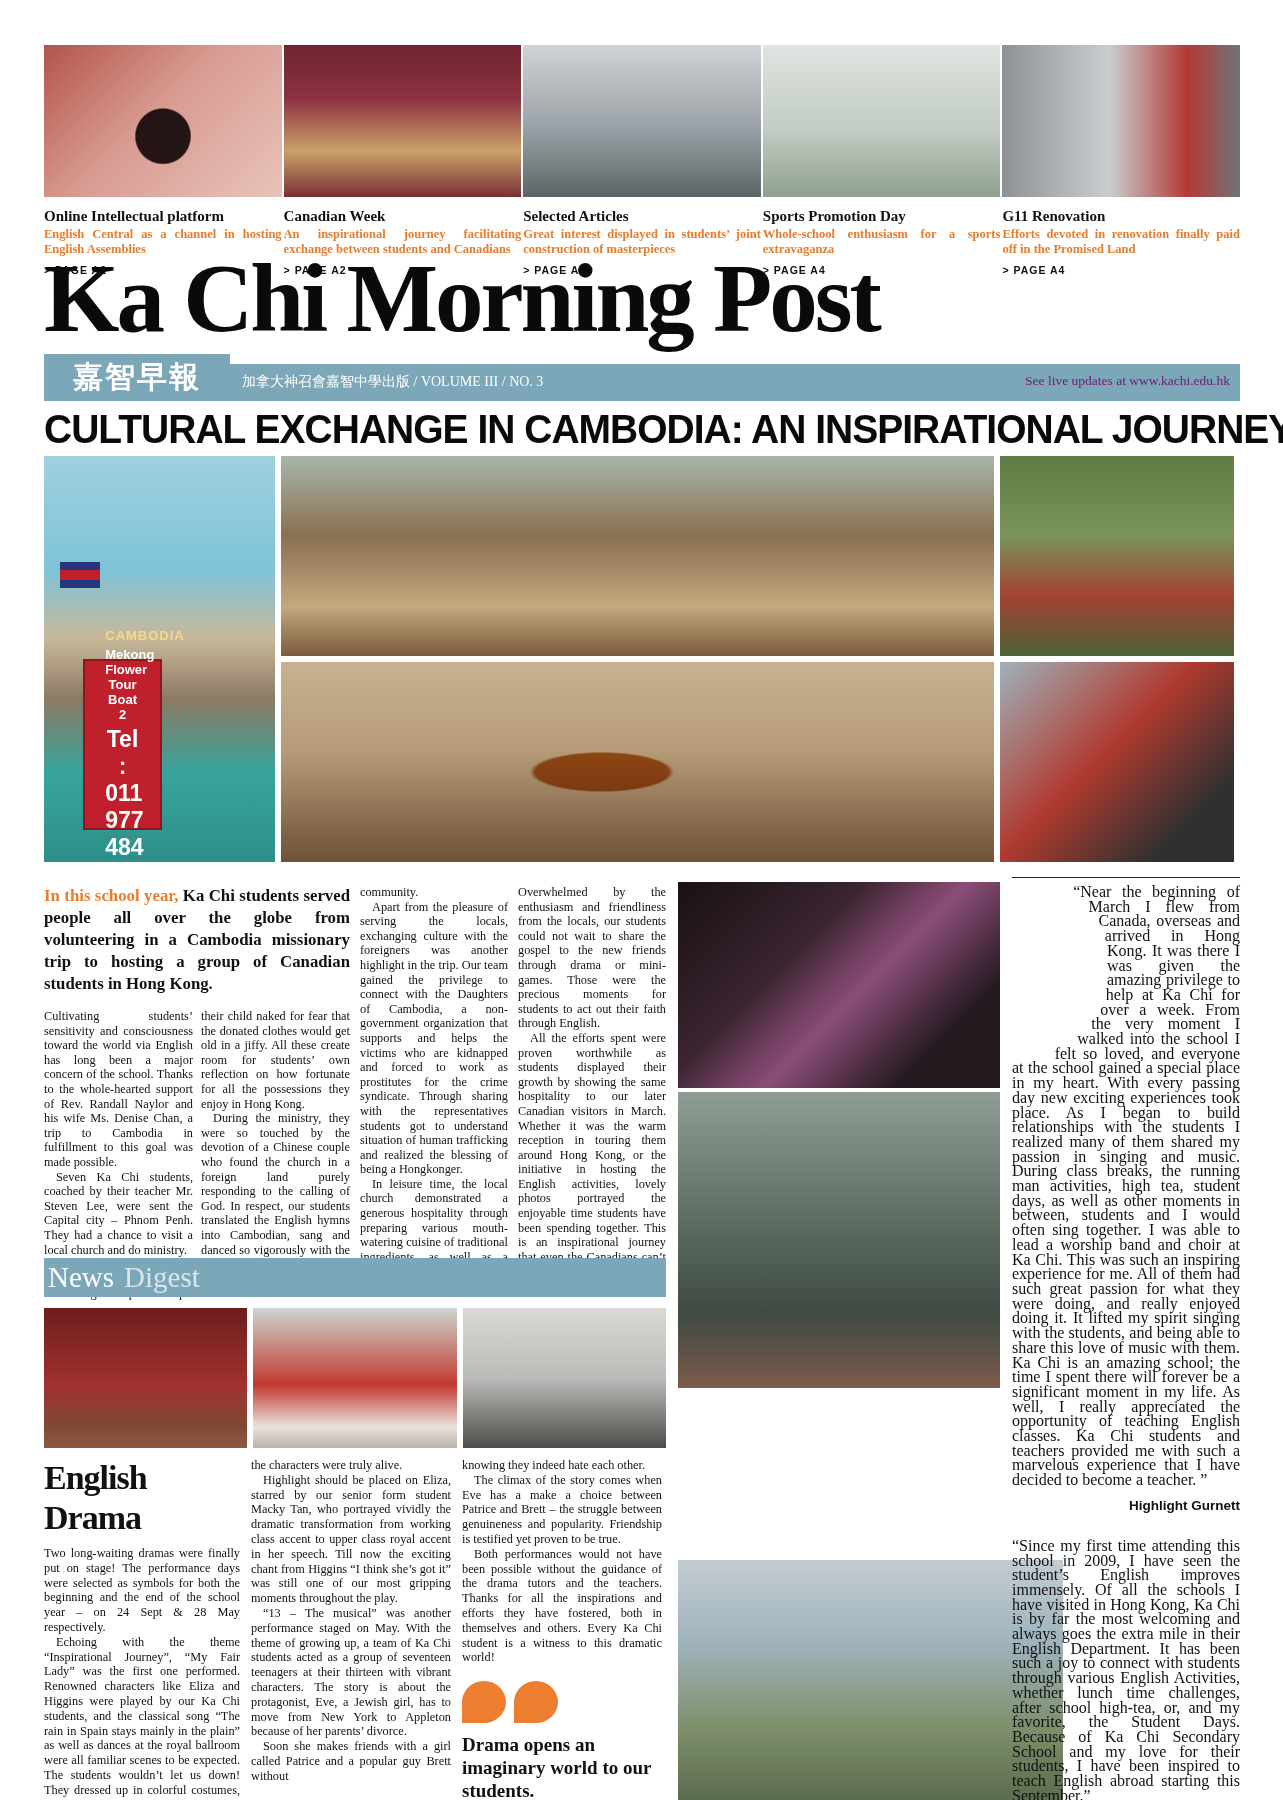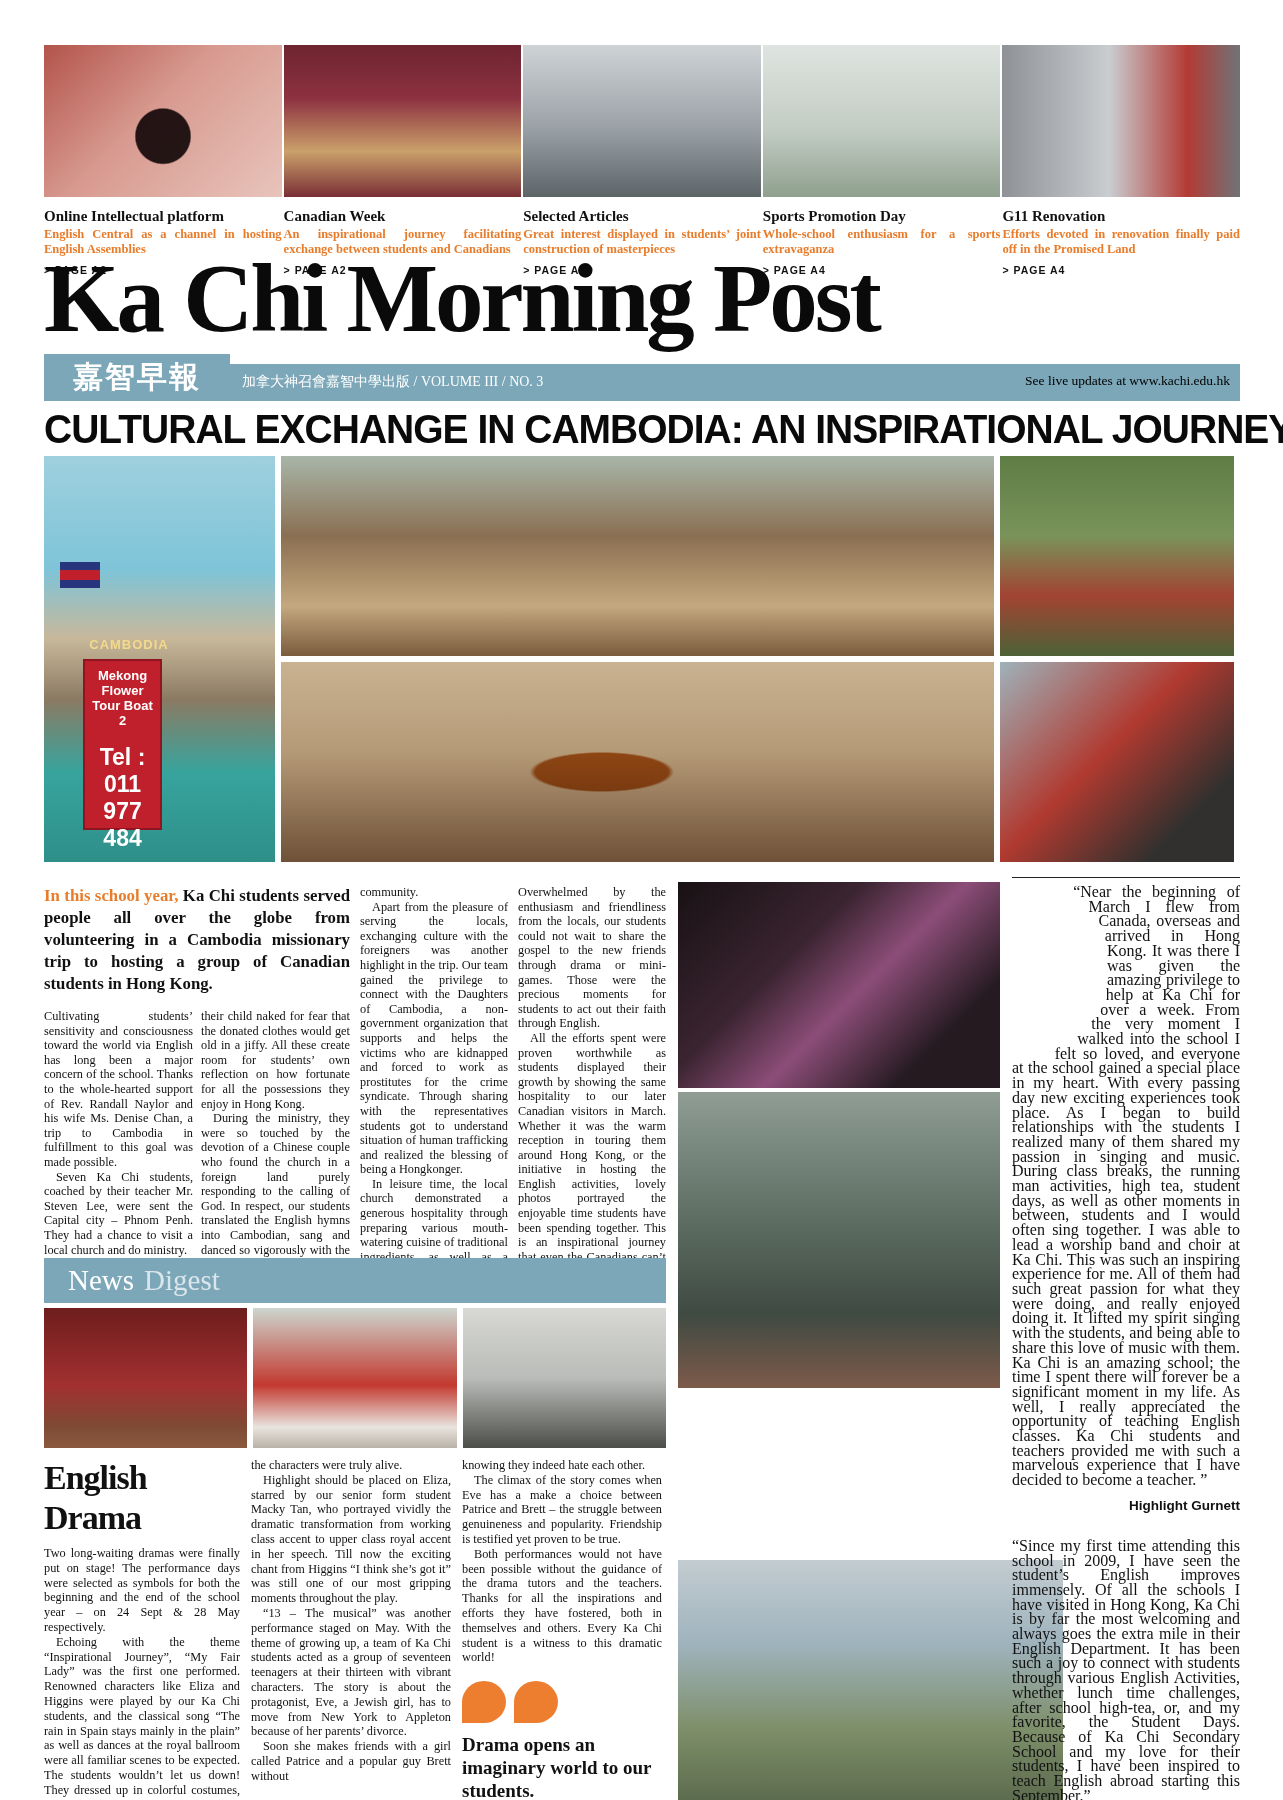--- a/index.html
+++ b/index.html
@@ -29,42 +29,42 @@
   
   .masthead{position:absolute;left:44px;top:248px;width:1196px;font-weight:bold;
             font-size:97px;line-height:1.05;letter-spacing:-3px;color:#0a0a0a;white-space:nowrap;}
 
   .bluebar{position:absolute;left:44px;top:364px;width:1196px;height:37px;background:#7ba7b8;}
   .bluebar .tab{position:absolute;left:0;top:-10px;width:186px;height:47px;background:#7ba7b8;
                 display:flex;align-items:center;justify-content:center;}
   .tab span{color:#fff;font-weight:bold;font-size:30px;letter-spacing:2px;
             font-family:"DejaVu Sans",sans-serif;}
   .bluebar .issue{position:absolute;left:198px;top:9px;color:#fff;font-size:14px;}
-  .bluebar .updates{position:absolute;right:10px;top:9px;color:#000000;font-size:13.5px;}
+  .bluebar .updates{position:absolute;right:10px;top:9px;color:#701a75;font-size:13.5px;}
 
   
   .headline{position:absolute;left:44px;top:406px;width:1196px;text-align:center;
             font-family:"Liberation Sans",sans-serif;font-weight:bold;font-size:39px;
             letter-spacing:-1px;color:#0a0a0a;white-space:nowrap;transform:scaleY(1.05);
             transform-origin:top left;}
 
   
   .collage{position:absolute;left:44px;top:456px;width:1196px;height:406px;display:grid;
            grid-template-columns:231px 713px 234px;grid-template-rows:200px 200px;gap:6px;}
   .collage .c-center{grid-row:1 / span 2;position:relative;}
   .ph-kids{background:linear-gradient(180deg,#a8b6a9 0%,#8a6f52 40%,#c4a87e 75%,#7a5c3e 100%);}
   .ph-guitar{background:linear-gradient(180deg,#c9b291 0%,#b59a77 45%,#6e5137 100%),
              radial-gradient(ellipse at 45% 55%,#c8742a 12%,transparent 13%);
              background-blend-mode:multiply;}
   .ph-boat{background:linear-gradient(180deg,#9fd0de 0%,#7ec4d8 28%,#c8b89a 45%,#8b7a63 60%,#37a49d 78%,#2e8f89 100%);}
   .ph-food{background:linear-gradient(180deg,#5f7d46 0%,#79935a 40%,#a24333 70%,#4c6236 100%);}
   .ph-tuktuk{background:linear-gradient(135deg,#9fb2ba 0%,#b03a30 45%,#31302e 80%);}
   .boat-banner{position:absolute;left:17%;top:50%;width:34%;height:42%;background:#c0202c;
                border:2px solid #8f1620;box-sizing:border-box;color:#fff;text-align:center;
-               display:flex;flex-direction:column;justify-content:center;gap:16px;padding:4px;}
+               display:flex;flex-direction:column;justify-content:center;gap:4px;padding:20px;}
   .banner-brand{font-family:"Liberation Sans",sans-serif;font-weight:bold;font-size:13px;
                 letter-spacing:1px;color:#f3d98b;}
   .banner-line1{font-family:"Liberation Sans",sans-serif;font-weight:bold;font-size:13px;}
   .banner-line2{font-family:"Liberation Sans",sans-serif;font-weight:bold;font-size:23px;}
   .boat-flag{position:absolute;left:7%;top:26%;width:40px;height:26px;background:
              linear-gradient(180deg,#27357c 0 30%,#c0202c 30% 70%,#27357c 70% 100%);}
 
   
   .story{position:absolute;left:44px;top:885px;width:622px;}
   .story-flex{display:flex;gap:10px;}
@@ -72,22 +72,22 @@
   .lede{margin:0 0 14px 0;font-weight:bold;font-size:16.8px;line-height:22px;text-align:justify;}
   .lede .hl{color:#e87c2b;}
   .twocol{display:flex;gap:8px;}
   .bodycol{width:149px;font-size:12.3px;line-height:14.6px;text-align:justify;}
   .bodycol p{margin:0;}
   .col34{width:148px;font-size:12.3px;line-height:14.6px;text-align:justify;}
   .col34 p{margin:0;}
   .ind{text-indent:12px;}
 
   
-  .newsbar{position:absolute;left:44px;top:1258px;width:622px;height:45px;background:#7ba7b8;
-           display:flex;align-items:center;padding-left:24px;box-sizing:border-box;}
+  .newsbar{position:absolute;left:44px;top:1258px;width:622px;height:39px;background:#7ba7b8;
+           display:flex;align-items:center;padding-left:4px;box-sizing:border-box;}
   .newsbar .w1{color:#fff;font-size:29px;}
   .newsbar .w2{color:rgba(255,255,255,0.72);font-size:29px;margin-left:10px;}
   .newsphotos{position:absolute;left:44px;top:1308px;width:622px;height:140px;display:grid;
               grid-template-columns:repeat(3,1fr);gap:6px;}
   .ph-curtain{background:linear-gradient(180deg,#6e1d1d 0%,#a23030 55%,#7e4a34 85%,#8a5a40 100%);}
   .ph-cheer{background:linear-gradient(180deg,#cdd6cf 0%,#c2392f 55%,#e9e4de 85%,#b9b2a8 100%);}
   .ph-stagegrp{background:linear-gradient(180deg,#d8d8d4 0%,#b9bcb8 50%,#4c4e4a 100%);}
 
   
   .drama{position:absolute;left:44px;top:1458px;width:622px;display:flex;gap:11px;}

